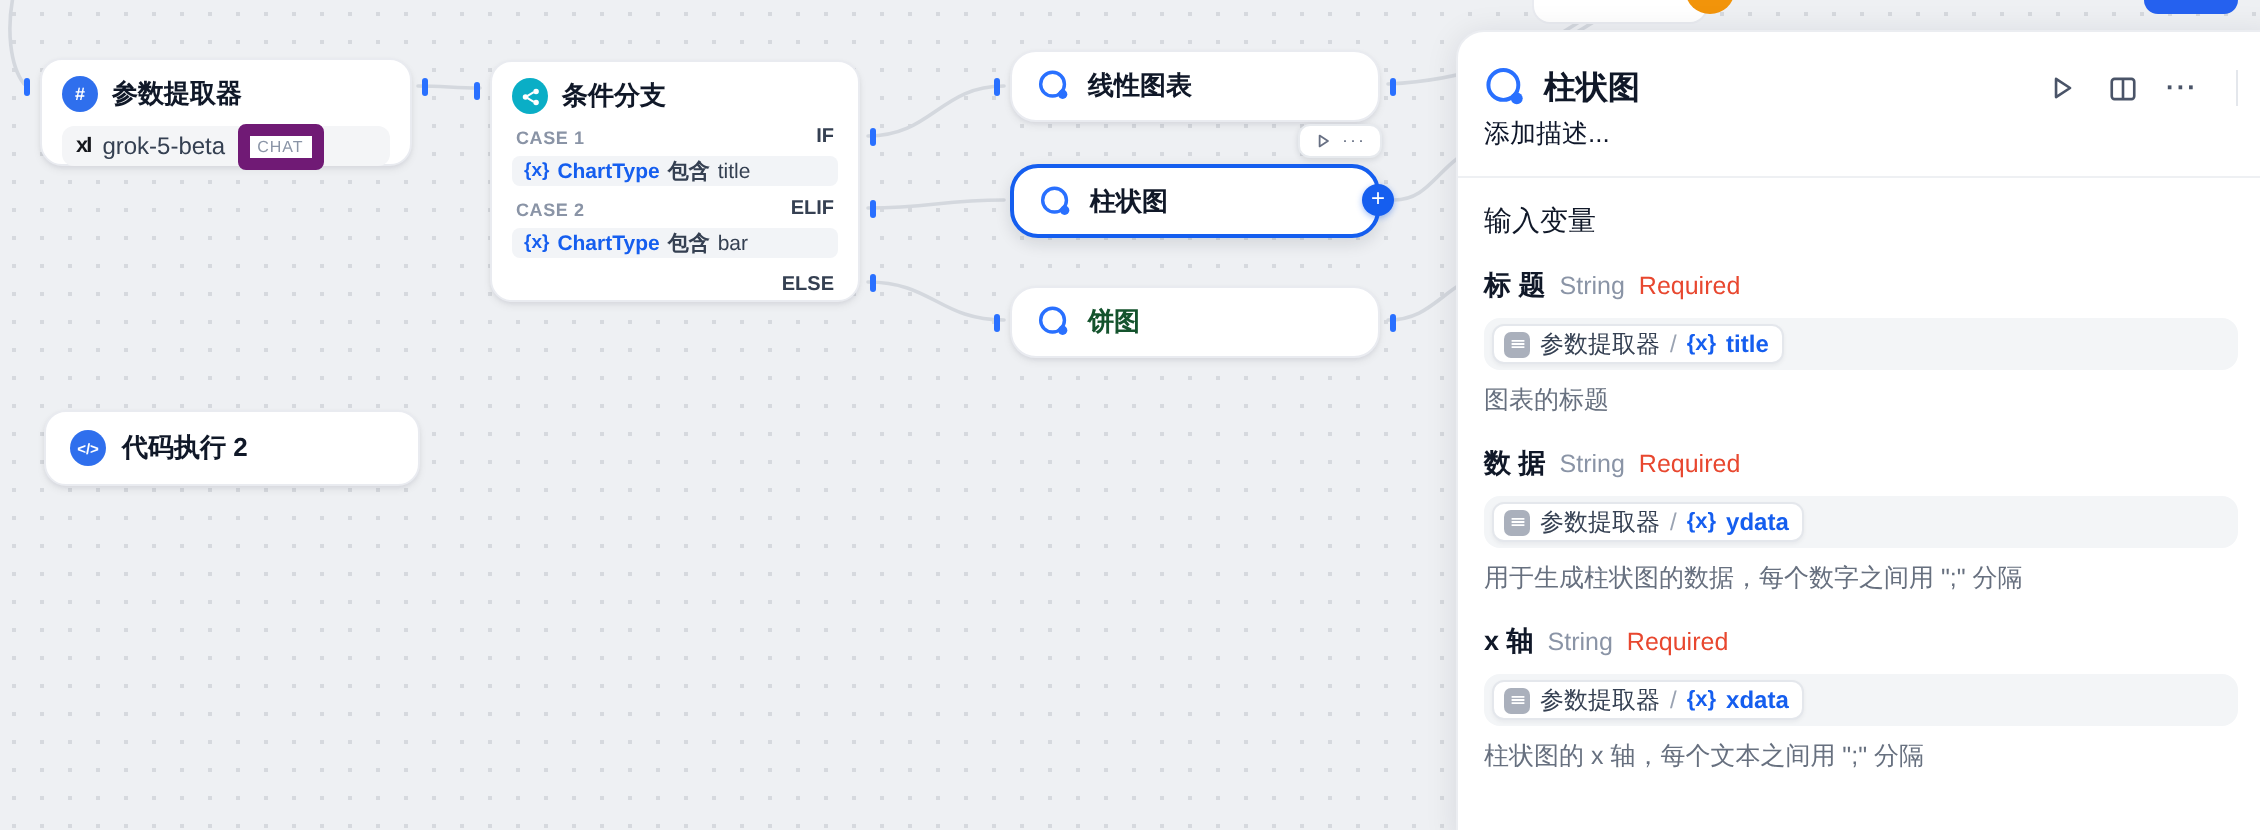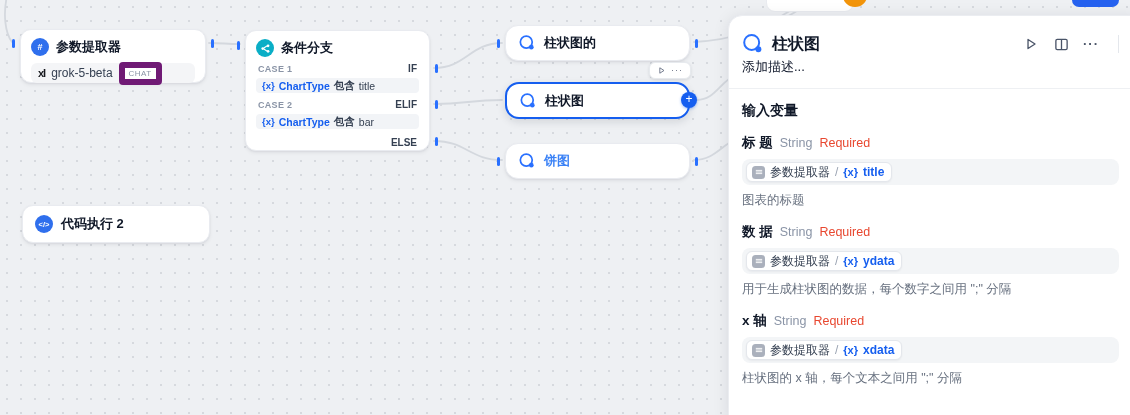--- a/index.html
+++ b/index.html
@@ -65,21 +65,21 @@
   .panel{position:absolute;left:728px;top:15px;width:410px;height:405px;background:#fff;
          border:1px solid #ebedf1;border-top-left-radius:14px;z-index:5;
          box-shadow:0 2px 16px rgba(16,24,40,.10);box-sizing:border-box;padding:14px 18px 0 13px;}
   .panel-header{display:flex;align-items:center;gap:8px;height:28px;}
   .panel-title{font-size:16px;font-weight:bold;color:#101828;flex:1 1 auto;}
   .hdr-btn{width:22px;height:22px;display:flex;align-items:center;justify-content:center;}
   .hdr-dots{font-size:13px;color:#4a5468;letter-spacing:1px;font-weight:bold;line-height:0;}
   .hdr-sep{width:1px;height:18px;background:#e4e7ec;margin-left:8px;}
   .desc-placeholder{font-size:13px;color:#0f172a;}
   .panel-divider{height:1px;background:#eef0f3;margin:12px -18px 0 -13px;}
-  .section-title{margin-top:13px;font-size:14px;font-weight:bold;color:#101828;}
+  .section-title{margin-top:13px;font-size:14px;font-weight:normal;color:#101828;}
   .field{margin-top:14px;}
   .field-head{display:flex;align-items:baseline;gap:7px;}
   .field-name{font-size:13.5px;font-weight:bold;color:#101828;}
   .field-type{font-size:12.5px;color:#8a94a6;}
   .field-required{font-size:12.5px;color:#e8472f;}
   .chip-row{margin-top:7px;background:#f3f5f7;border-radius:8px;padding:3px 4px;height:20px;
             display:flex;align-items:center;}
   .var-chip{display:inline-flex;align-items:center;gap:5px;background:#fff;border:1px solid #e4e7ec;
             border-radius:6px;padding:1px 7px 1px 5px;height:16px;box-shadow:0 1px 2px rgba(16,24,40,.05);}
   .chip-node-icon{width:13px;height:13px;border-radius:3.5px;background:#aab0bc;display:flex;
@@ -170,21 +170,21 @@
     <span class="handle" style="right:-9px;top:33px;"></span>
     <span class="handle" style="right:-9px;top:69px;"></span>
     <span class="handle" style="right:-9px;top:106px;"></span>
   </div>
 
   <div class="node tool-node" style="left:505px;top:25px;width:185px;height:36px;border-radius:13px;">
     <svg class="q-icon" width="18" height="18" viewBox="0 0 20 20">
       <circle cx="9.2" cy="9" r="6.6" fill="none" stroke="#2970ff" stroke-width="1.9"></circle>
       <circle cx="14.8" cy="14.6" r="2.6" fill="#2970ff"></circle>
     </svg>
-    <span style="font-size:13px;font-weight:bold;color:#101828;">柱状图的</span>
+    <span style="font-size:13px;font-weight:bold;color:#101828;">线性图表</span>
     <span class="handle" style="left:-9px;top:13px;"></span>
     <span class="handle" style="right:-9px;top:13px;"></span>
   </div>
 
   <div class="mini-toolbar">
     <svg width="9" height="9" viewBox="0 0 16 16">
       <path d="M5 3.2 L12.4 8 L5 12.8 Z" fill="none" stroke="#676f83" stroke-width="1.6" stroke-linejoin="round"></path>
     </svg>
     <span class="dots">···</span>
   </div>
@@ -196,21 +196,21 @@
     </svg>
     <span style="font-size:13px;font-weight:bold;color:#101828;">柱状图</span>
   </div>
   <div class="add-btn">+</div>
 
   <div class="node tool-node" style="left:505px;top:143px;width:185px;height:36px;border-radius:13px;">
     <svg class="q-icon" width="18" height="18" viewBox="0 0 20 20">
       <circle cx="9.2" cy="9" r="6.6" fill="none" stroke="#2970ff" stroke-width="1.9"></circle>
       <circle cx="14.8" cy="14.6" r="2.6" fill="#2970ff"></circle>
     </svg>
-    <span style="font-size:13px;font-weight:bold;color:#3b82f6;">饼图</span>
+    <span style="font-size:13px;font-weight:bold;color:#14532d;">饼图</span>
     <span class="handle" style="left:-9px;top:13px;"></span>
     <span class="handle" style="right:-9px;top:13px;"></span>
   </div>
 
   <div class="node tool-node" style="left:22px;top:205px;width:188px;height:38px;">
     <span class="icon-circle blue-bg" style="font-size:7.5px;">&lt;/&gt;</span>
     <span style="font-size:13px;font-weight:bold;color:#101828;">代码执行 2</span>
   </div>
 
   <div class="panel">

